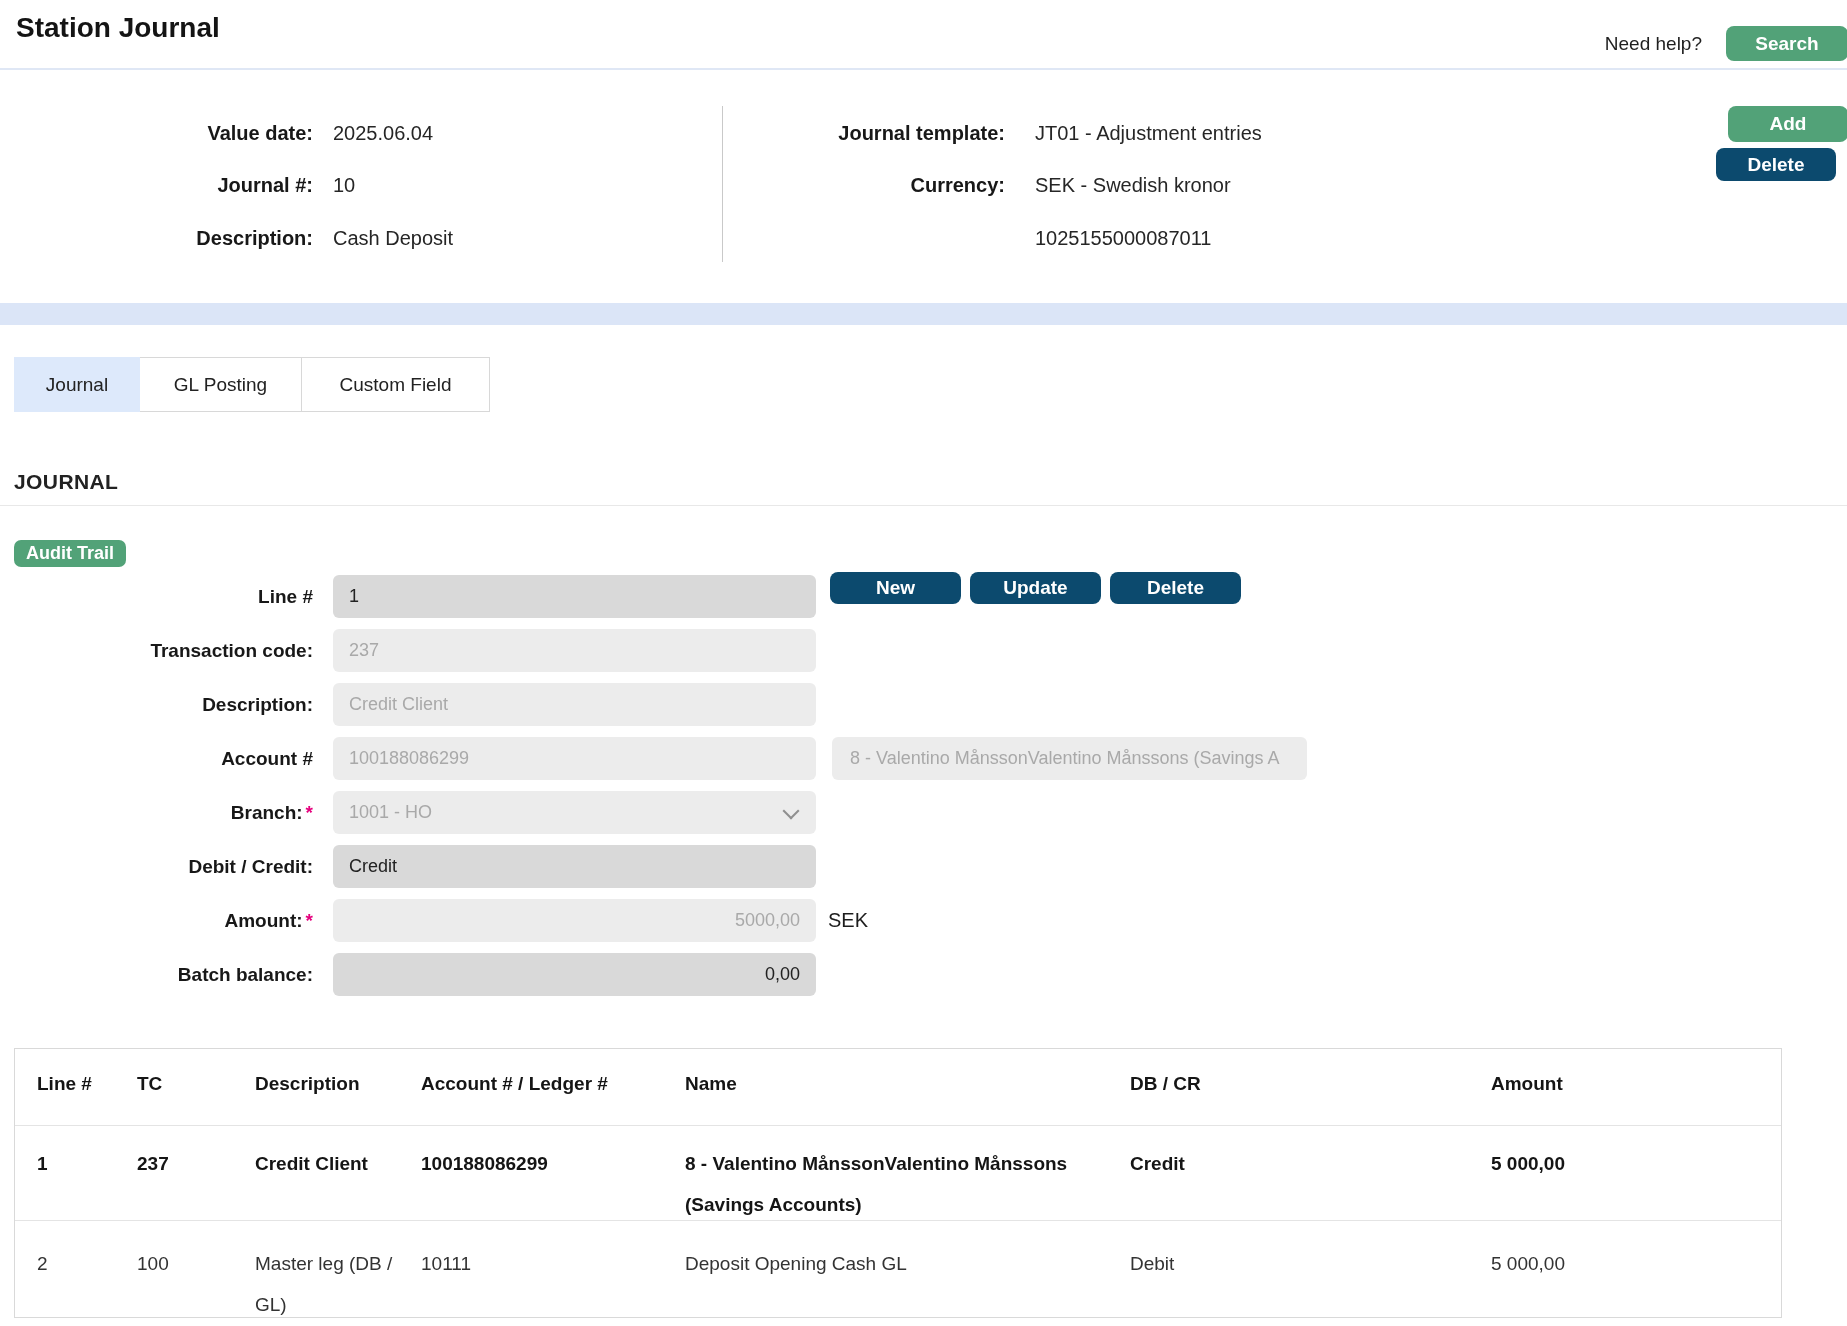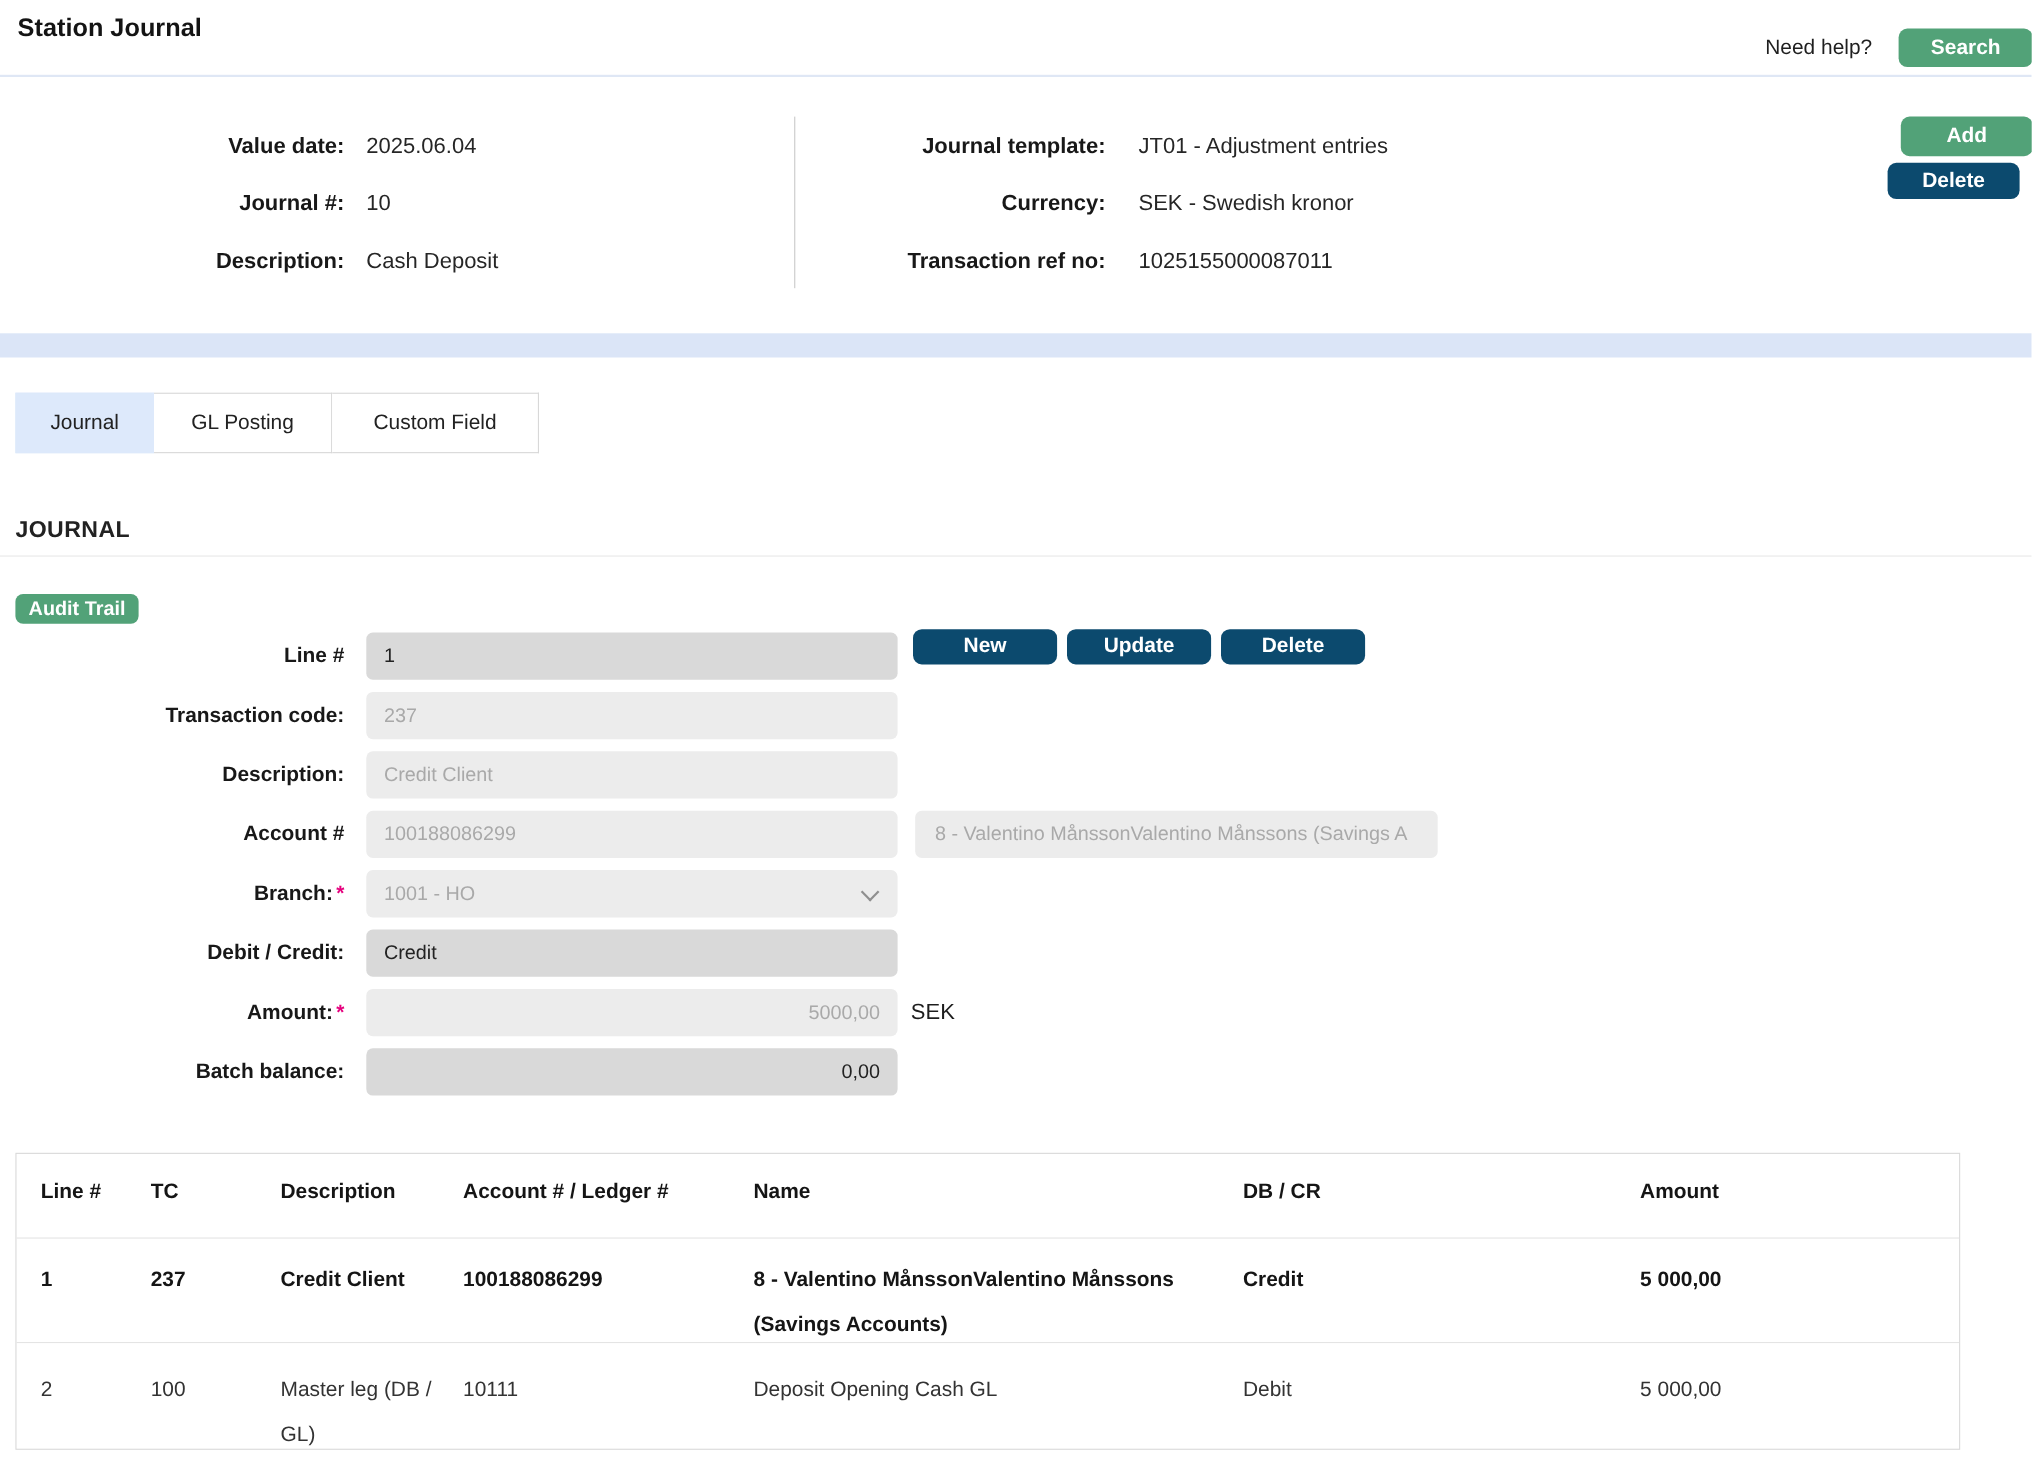--- a/index.html
+++ b/index.html
@@ -1,21 +1,21 @@
 <!DOCTYPE html>
 <html><head>
 <meta charset="utf-8">
 <style>
   html,body{margin:0;padding:0;background:#fff;}
   body{width:1847px;height:1326px;position:relative;overflow:hidden;
        font-family:"Liberation Sans","DejaVu Sans",sans-serif;color:#1c1c1c;}
   .abs{position:absolute;}
 
   
-  .page-title{left:16px;top:12px;font-size:23px;font-weight:700;color:#141414;}
+  .page-title{left:16px;top:12px;font-size:28px;font-weight:700;color:#141414;}
   .need-help{left:1598px;top:27px;width:104px;font-size:19px;color:#1f1f1f;line-height:34px;text-align:right;}
   .btn{display:flex;align-items:center;justify-content:center;border-radius:8px;
        font-weight:700;color:#fff;font-size:19px;cursor:pointer;border:none;}
   .btn-green{background:#52a278;margin-left:12px;}
   .btn-pale{background:#0c4a6e;}
   .search-btn{left:1714px;top:26px;width:122px;height:35px;}
   .header-rule{left:0;top:68px;width:1847px;height:2px;background:#dfe7f5;}
 
   
   .info-row{height:42px;line-height:42px;font-size:20px;white-space:nowrap;}
@@ -97,21 +97,20 @@
 </div>
 <div class="abs info-row" style="left:0;top:164px;width:1847px;">
   <span class="info-label">Journal #:</span>
   <span class="info-value">10</span>
   <span class="info-label-r">Currency:</span>
   <span class="info-value-r">SEK - Swedish kronor</span>
 </div>
 <div class="abs info-row" style="left:0;top:217px;width:1847px;">
   <span class="info-label">Description:</span>
   <span class="info-value">Cash Deposit</span>
-  <span class="info-label-r">Transaction ref no:</span>
   <span class="info-value-r">1025155000087011</span>
 </div>
 <div class="abs vdivider"></div>
 <div class="abs btn btn-green add-btn">Add</div>
 <div class="abs btn btn-pale del-btn">Delete</div>
 
 <div class="abs band"></div>
 
 <div class="abs tabs">
   <div class="tab tab-journal tab-active">Journal</div>

